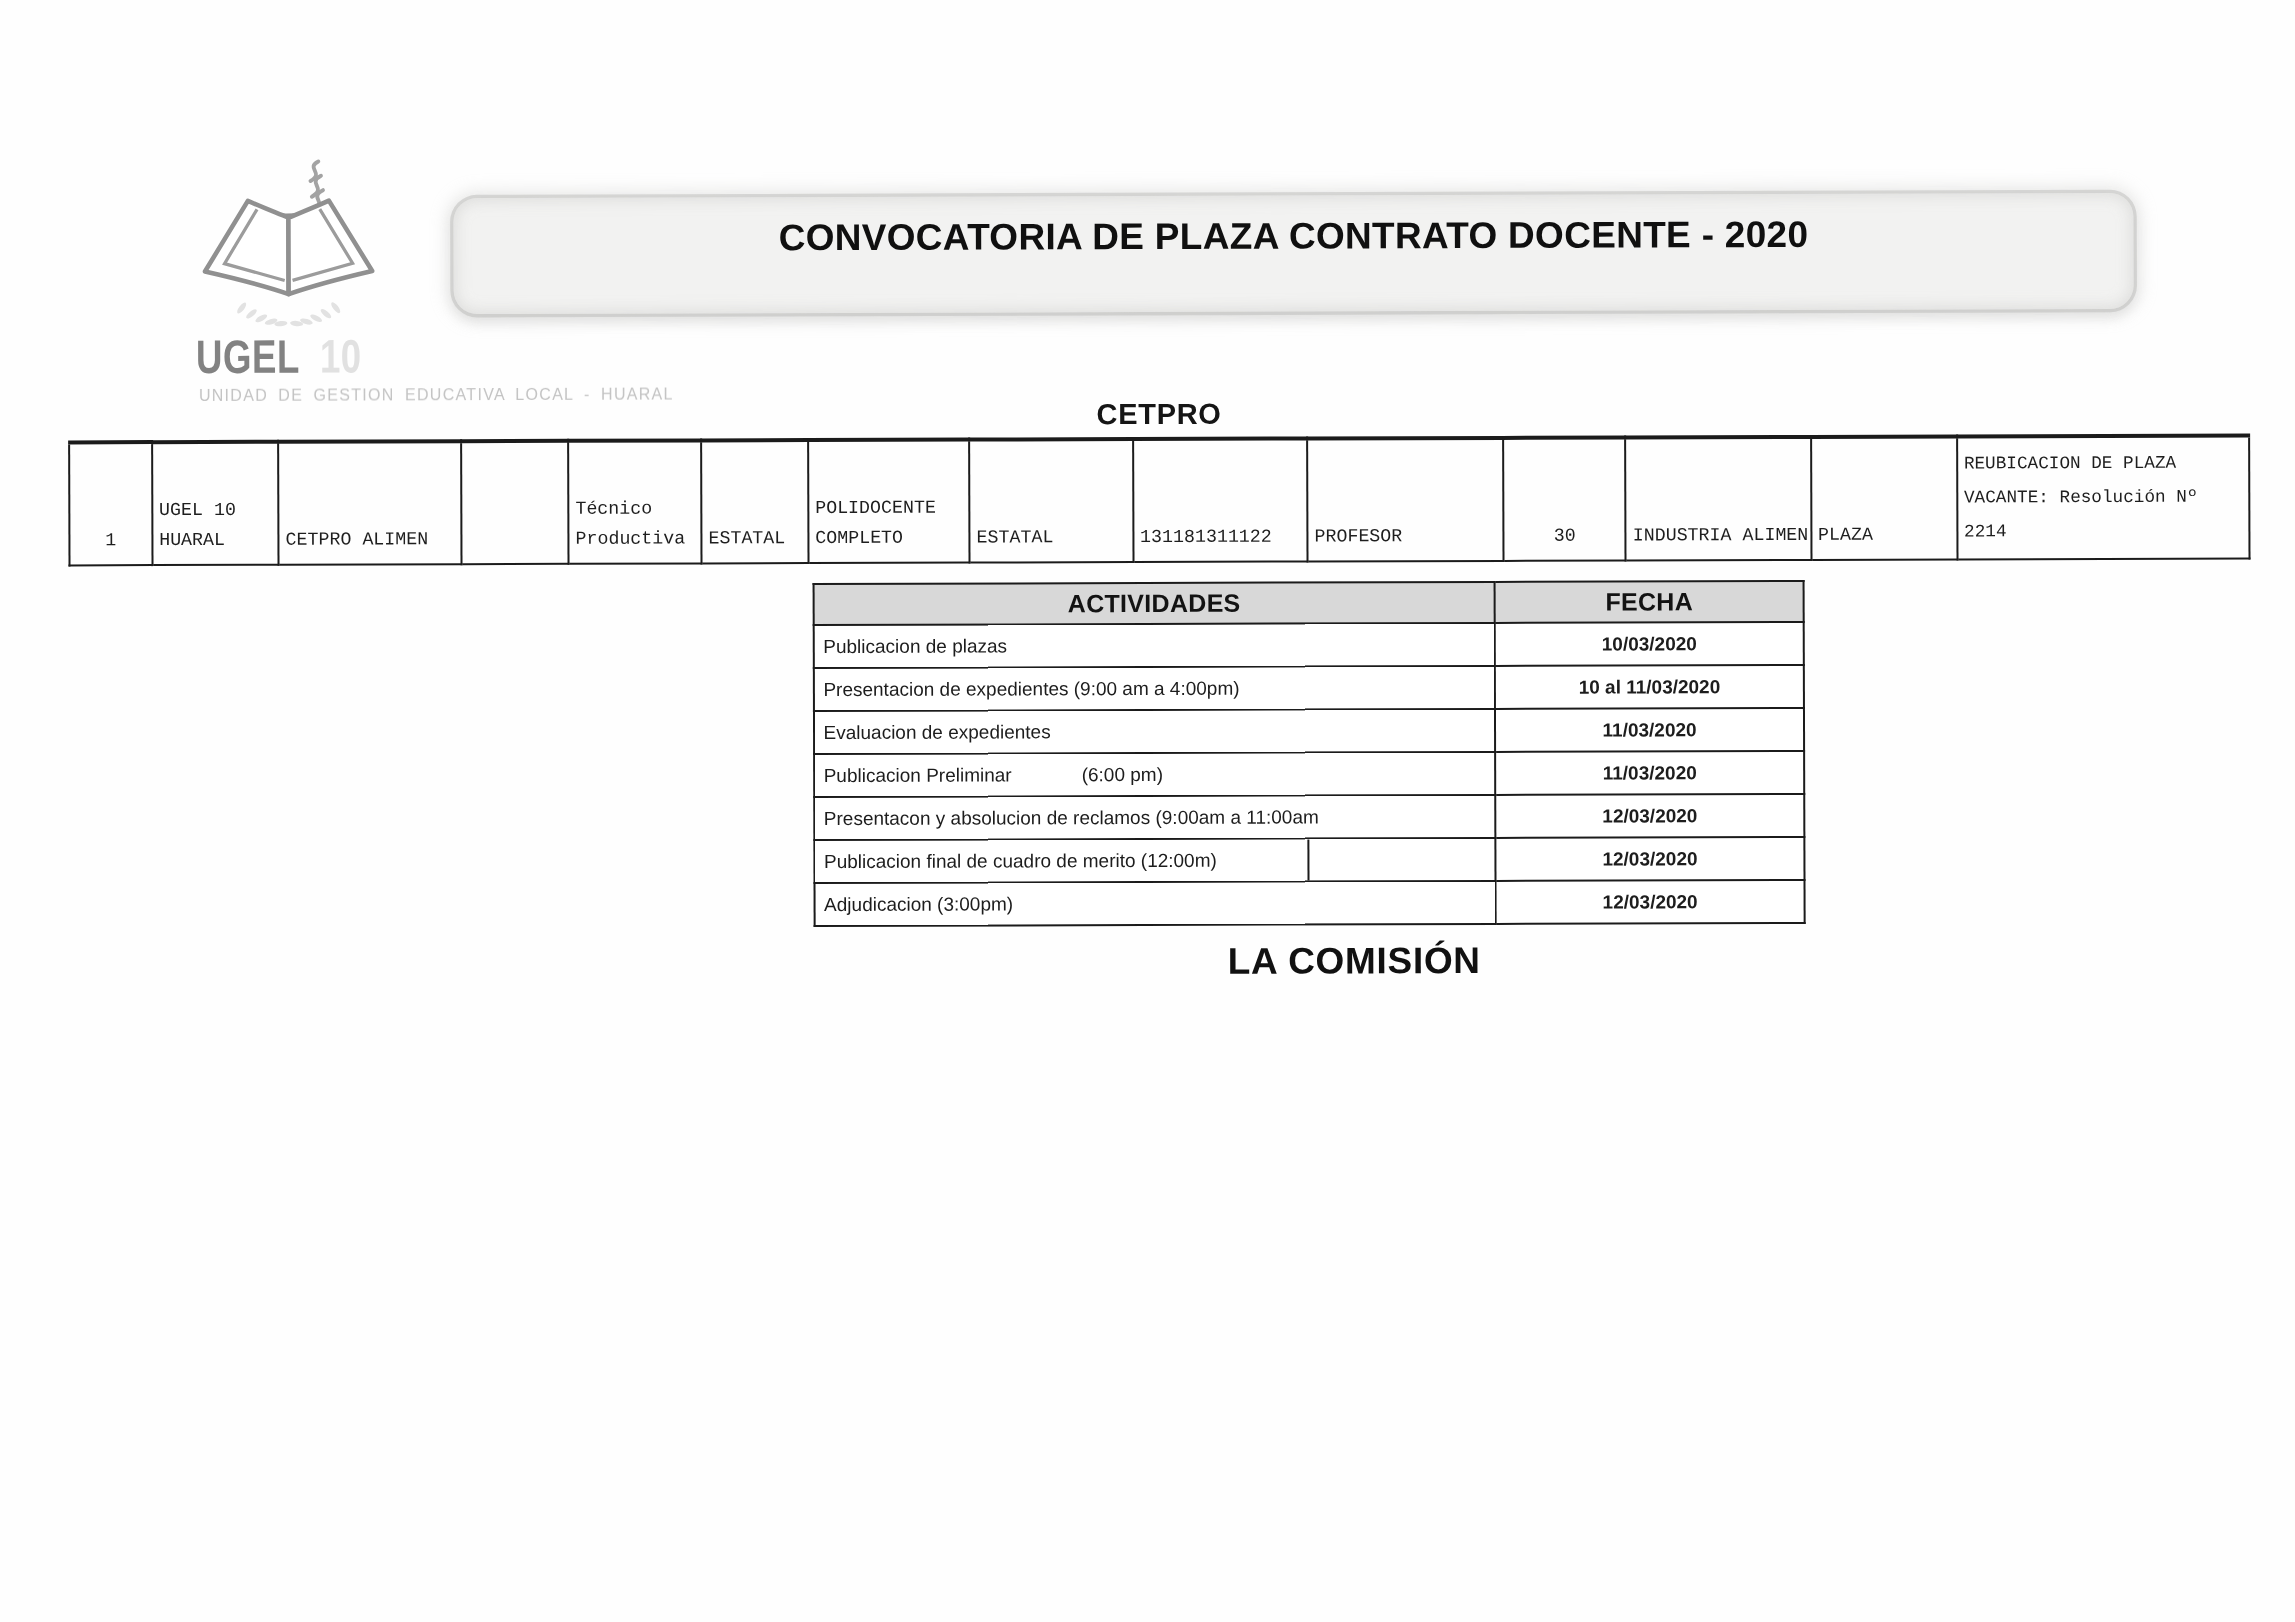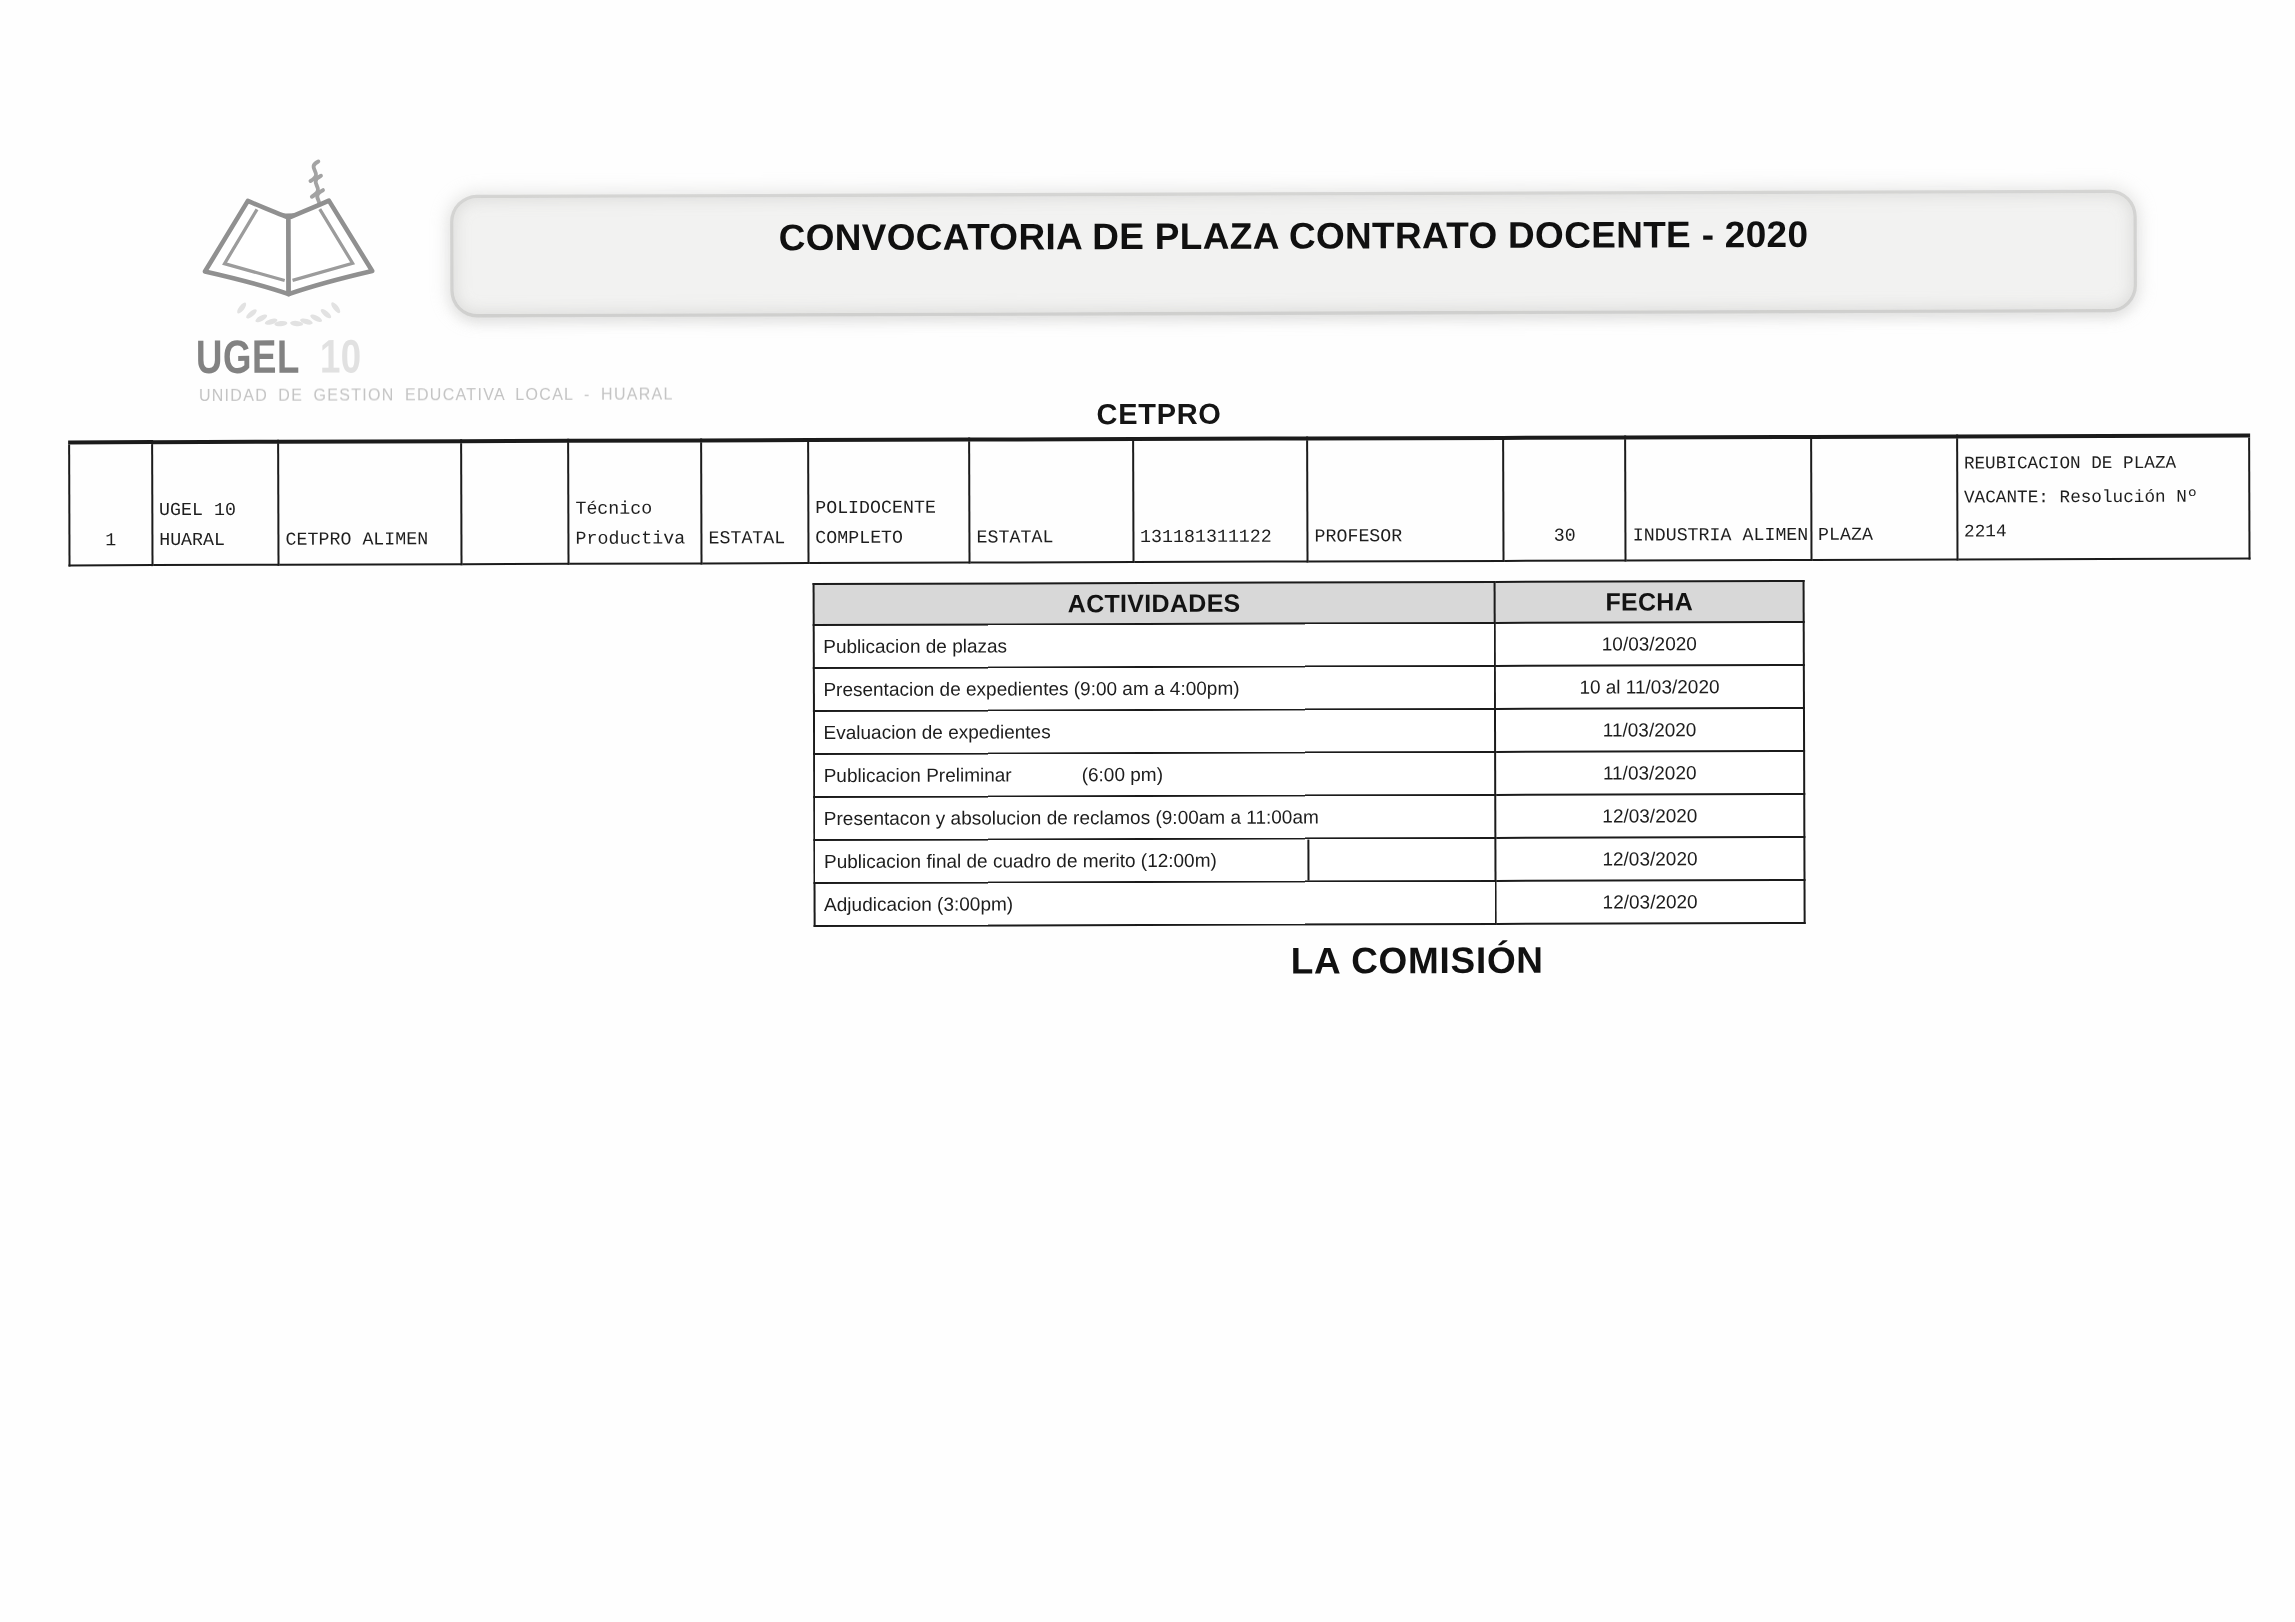--- a/index.html
+++ b/index.html
@@ -97,31 +97,31 @@
     font-size: 25px; font-weight: bold; color: #131313;
     letter-spacing: 0.3px;
   }
   .acts td {
     height: 39px;
     border: 2px solid #1b1b1b;
     font-size: 19px; color: #1d1d1d;
     background: #ffffff;
   }
   .a-act { padding-left: 8.5px; text-align: left; position: relative; }
-  .a-date { text-align: center; font-size: 19.6px; }
+  .a-date { text-align: center; font-size: 19.6px; font-weight: bold; }
   .time { display: inline-block; margin-left: 70px; }
   .time:empty { display: none; }
   .cell-divider {
     position: absolute; left: 72.5%; top: 0; bottom: 0;
     width: 2px; background: #1b1b1b;
   }
 
   
   .signature {
-    position: absolute; left: 1290px; top: 941px;
+    position: absolute; left: 1227px; top: 941px;
     font-size: 37px; font-weight: bold; color: #111111;
     letter-spacing: 0.7px;
   }
 </style>
 </head>
 <body>
 
 <div class="page">
   <div class="sheet">
 

